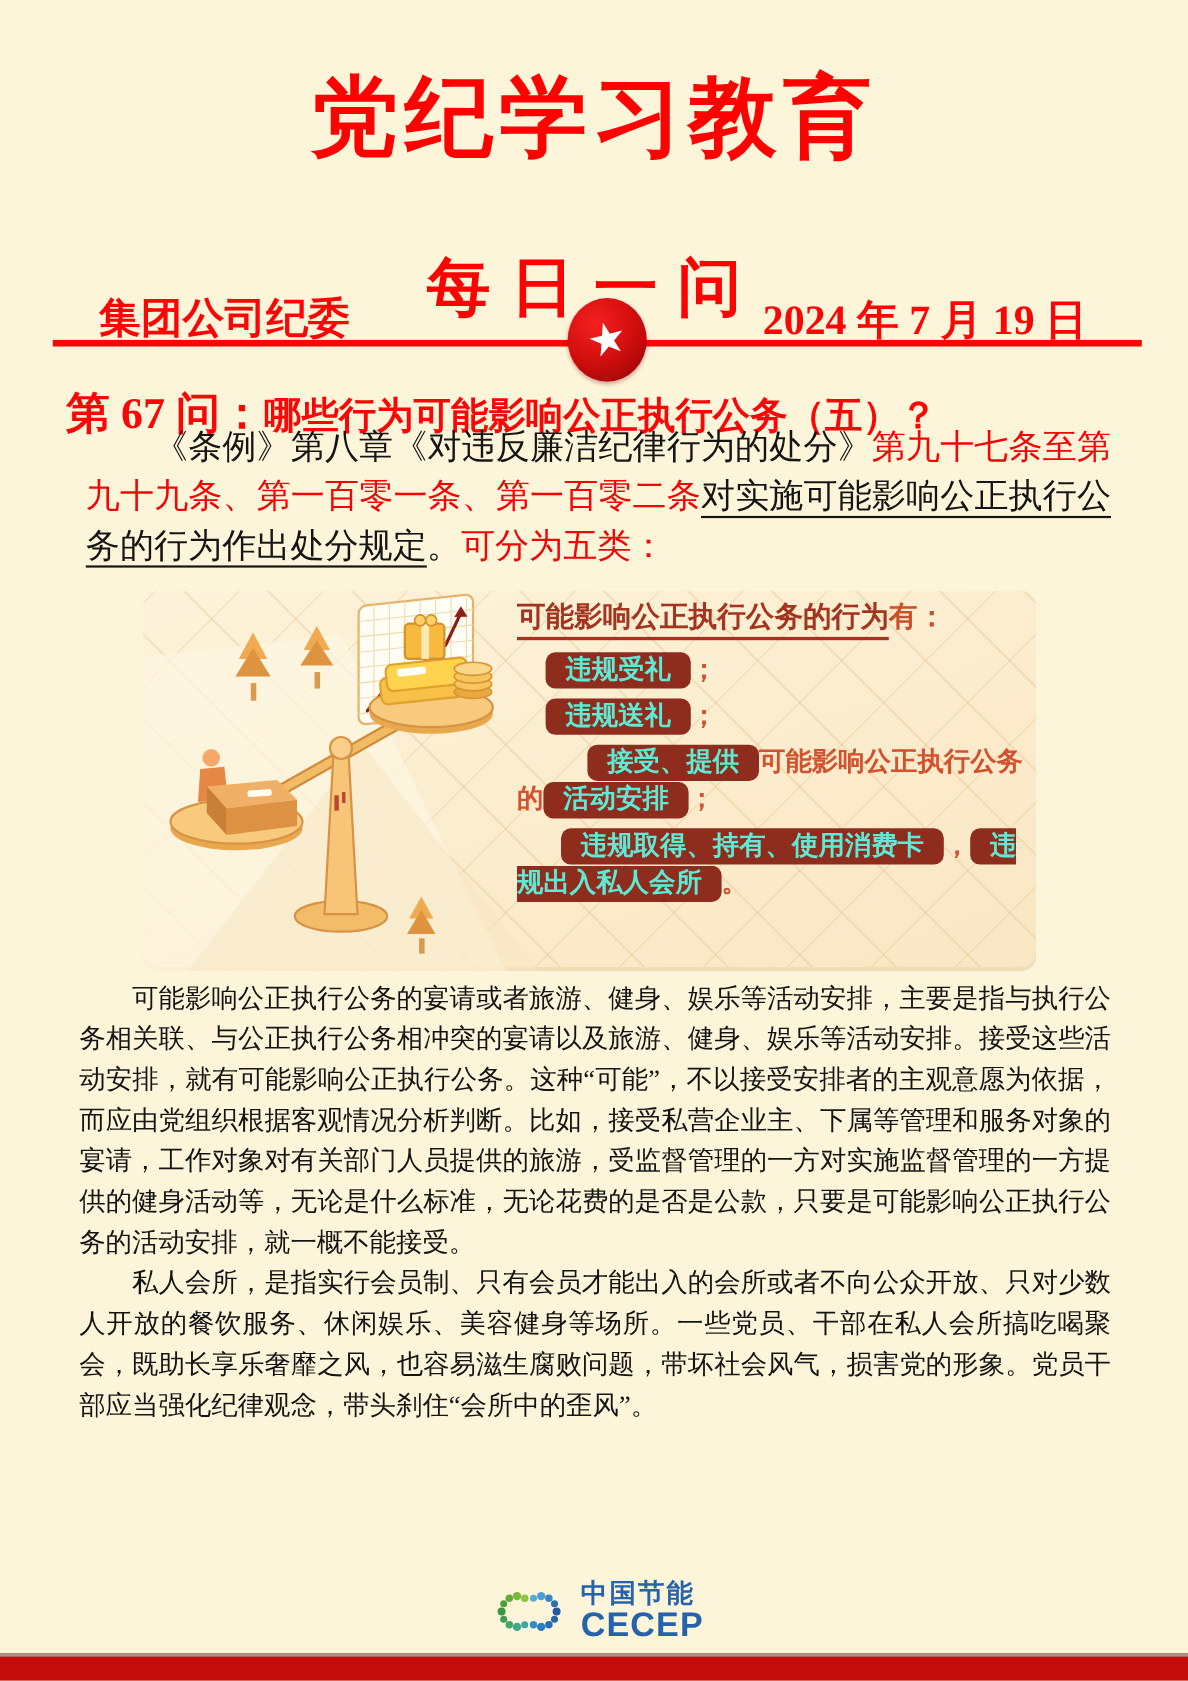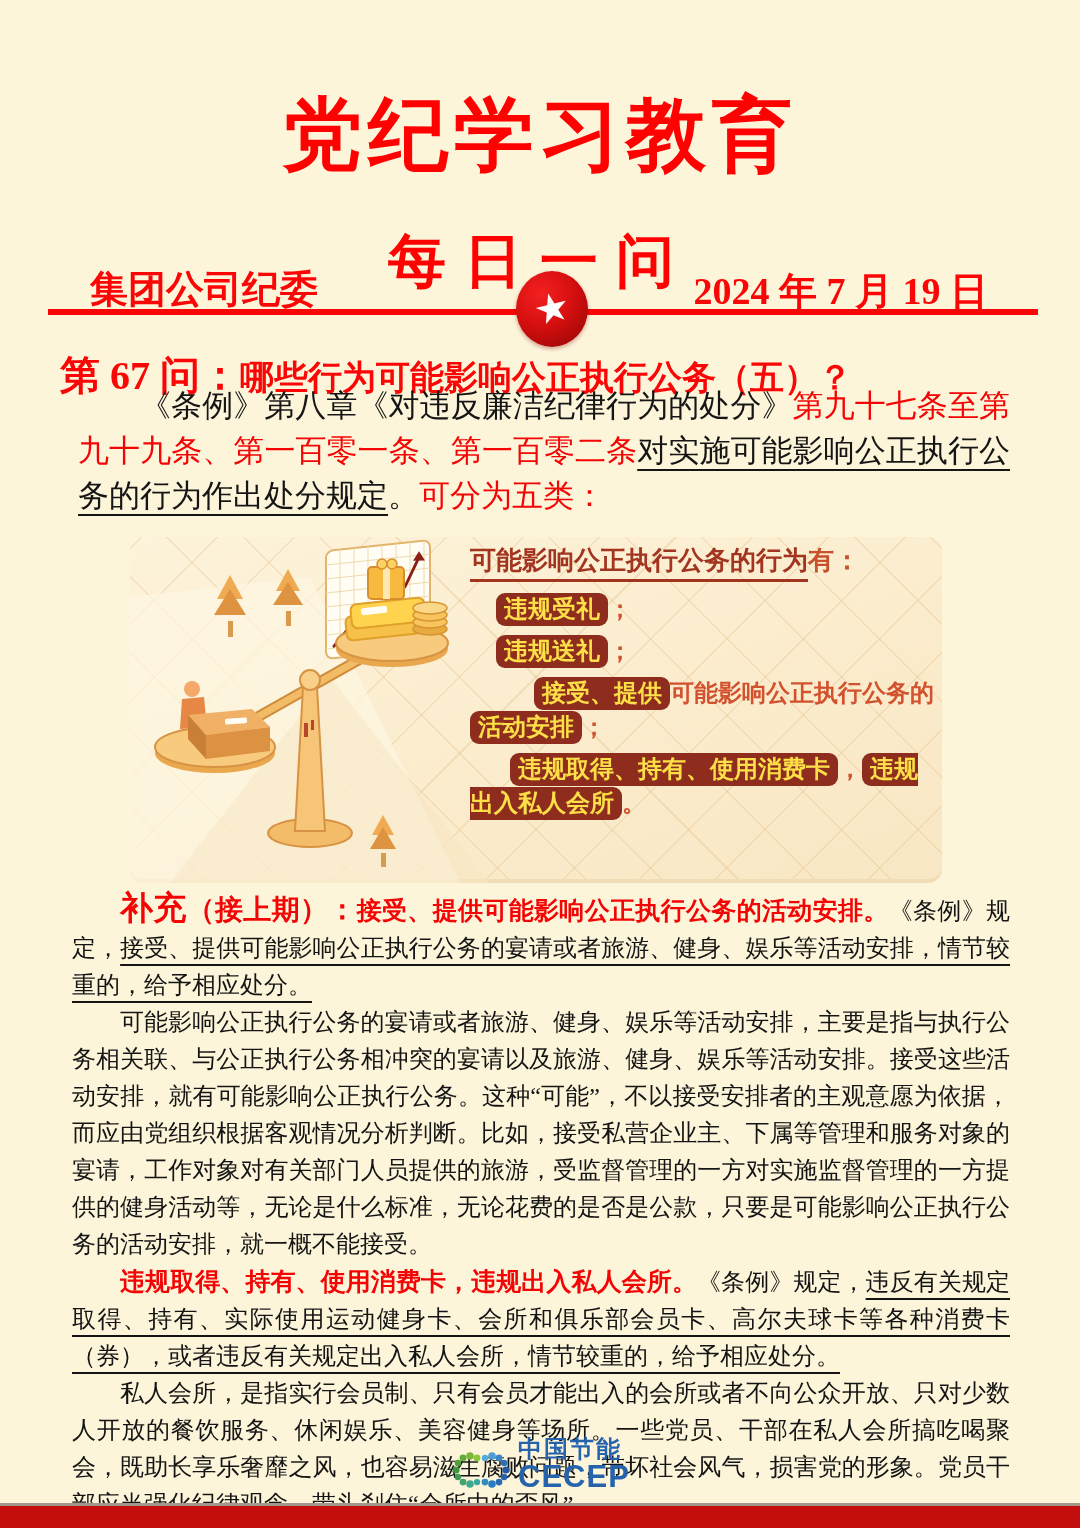--- a/index.html
+++ b/index.html
@@ -1,21 +1,21 @@
 <!DOCTYPE html>
 <html><head>
 <meta charset="utf-8">
 <style>
   html,body{margin:0;padding:0;}
   body{width:1080px;height:1528px;position:relative;background:#fdf5da;overflow:hidden;
        font-family:"Liberation Serif","DejaVu Serif",serif;}
   .abs{position:absolute;}
 
   
-  .main-title{top:82px;left:0;width:1080px;text-align:center;
+  .main-title{top:54px;left:0;width:1080px;text-align:center;
     font-family:"Liberation Sans","DejaVu Sans",sans-serif;font-weight:bold;
     font-size:80px;color:#fe0101;letter-spacing:6px;}
   .subtitle{top:178px;left:0;width:1080px;text-align:center;font-weight:bold;
     font-size:58px;color:#fe0101;letter-spacing:18px;margin-top:45px;}
   .org{top:264px;left:90px;font-family:"Liberation Sans","DejaVu Sans",sans-serif;
     font-weight:bold;font-size:38px;color:#fb0606;}
   .date{top:266px;right:92px;font-size:38px;color:#fb0606;font-weight:bold;}
   .red-line{top:309px;left:48px;width:990px;height:6px;background:#fb0606;}
   .star-badge{top:271px;left:516px;width:72px;height:76px;border-radius:50%;
     background:radial-gradient(circle at 35% 30%,#f42020 0%,#d60f0f 45%,#8f0505 100%);
@@ -46,33 +46,33 @@
   .info-text{position:absolute;left:340px;top:6px;width:468px;
     font-family:Liberation Sans, sans-serif;}
   .info-heading{font-size:26px;font-weight:bold;color:#a23420;margin-bottom:14px;}
   .info-heading .h-main{border-bottom:3px solid #a23420;padding-bottom:4px;}
   .info-heading .h-suffix{color:#c8502a;border:none;}
   .info-item{font-size:24px;line-height:34px;font-weight:bold;color:#d2512e;
     margin-bottom:8px;}
   .ind-a{text-indent:26px;}
   .ind-b{text-indent:64px;}
   .ind-c{text-indent:40px;}
-  .ibox{background:#8e2c1d;color:#fde047;border-radius:9px;padding:2px 8px 4px;}
+  .ibox{background:#8e2c1d;color:#5eead4;border-radius:9px;padding:2px 18px 4px;}
   .ipunct{color:#d2512e;}
 
   
   .body-text{top:890px;left:72px;width:938px;font-size:24px;line-height:37px;
     text-align:justify;color:#141414;}
   .body-text p{margin:0;text-indent:2em;}
   .p1-lead{font-size:33px;font-weight:bold;color:#f30505;}
   .p1-lead2{font-size:28px;font-weight:bold;color:#f30505;}
   .lead-red{font-size:25px;font-weight:bold;color:#f30505;}
 
   
-  .footer-logo{top:1436px;left:448px;display:flex;align-items:flex-end;}
+  .footer-logo{top:1436px;left:448px;display:flex;align-items:center;gap:10px;}
   .logo-txt{display:flex;flex-direction:column;line-height:1.05;
     font-family:"Liberation Sans","DejaVu Sans",sans-serif;color:#2563ad;}
   .logo-cn{font-size:24px;font-weight:bold;letter-spacing:2px;}
   .logo-en{font-size:31px;font-weight:bold;letter-spacing:1px;}
   .bottom-bar{bottom:0;left:0;width:1080px;height:25px;background:#c40d0d;
     border-top:3px solid #a5968c;box-sizing:border-box;}
 </style>
 </head>
 <body>
 
@@ -194,27 +194,21 @@
     <div class="info-item ind-b">
       <span class="ibox">接受、提供</span><span>可能影响公正执行公务的</span><span class="ibox">活动安排</span><span class="ipunct">；</span>
     </div>
     <div class="info-item ind-c">
       <span class="ibox">违规取得、持有、使用消费卡</span><span class="ipunct">，</span><span class="ibox">违规出入私人会所</span><span class="ipunct">。</span>
     </div>
   </div>
 </div>
 
 <div class="abs body-text">
-  <p>
-    <span class="p1-lead">补充</span><span class="p1-lead2">（接上期）：</span><span class="lead-red">接受、提供可能影响公正执行公务的活动安排。</span><span>《条例》规定，</span><span class="uline">接受、提供可能影响公正执行公务的宴请或者旅游、健身、娱乐等活动安排，情节较重的，给予相应处分。</span>
-  </p>
   <p>可能影响公正执行公务的宴请或者旅游、健身、娱乐等活动安排，主要是指与执行公务相关联、与公正执行公务相冲突的宴请以及旅游、健身、娱乐等活动安排。接受这些活动安排，就有可能影响公正执行公务。这种“可能”，不以接受安排者的主观意愿为依据，而应由党组织根据客观情况分析判断。比如，接受私营企业主、下属等管理和服务对象的宴请，工作对象对有关部门人员提供的旅游，受监督管理的一方对实施监督管理的一方提供的健身活动等，无论是什么标准，无论花费的是否是公款，只要是可能影响公正执行公务的活动安排，就一概不能接受。</p>
-  <p>
-    <span class="lead-red">违规取得、持有、使用消费卡，违规出入私人会所。</span><span>《条例》规定，</span><span class="uline">违反有关规定取得、持有、实际使用运动健身卡、会所和俱乐部会员卡、高尔夫球卡等各种消费卡（券），或者违反有关规定出入私人会所，情节较重的，给予相应处分。</span>
-  </p>
   <p>私人会所，是指实行会员制、只有会员才能出入的会所或者不向公众开放、只对少数人开放的餐饮服务、休闲娱乐、美容健身等场所。一些党员、干部在私人会所搞吃喝聚会，既助长享乐奢靡之风，也容易滋生腐败问题，带坏社会风气，损害党的形象。党员干部应当强化纪律观念，带头刹住“会所中的歪风”。</p>
 </div>
 
 <div class="abs footer-logo">
   <svg width="70" height="48" viewBox="0 0 70 48">
     <g>
       <circle cx="29" cy="11.9" r="3.4" fill="#8dc63f"></circle>
       <circle cx="22" cy="10" r="3.8" fill="#7ab83c"></circle>
       <circle cx="15" cy="11.9" r="3.4" fill="#64ab3b"></circle>
       <circle cx="9.9" cy="17" r="3.2" fill="#4f9f3c"></circle>

